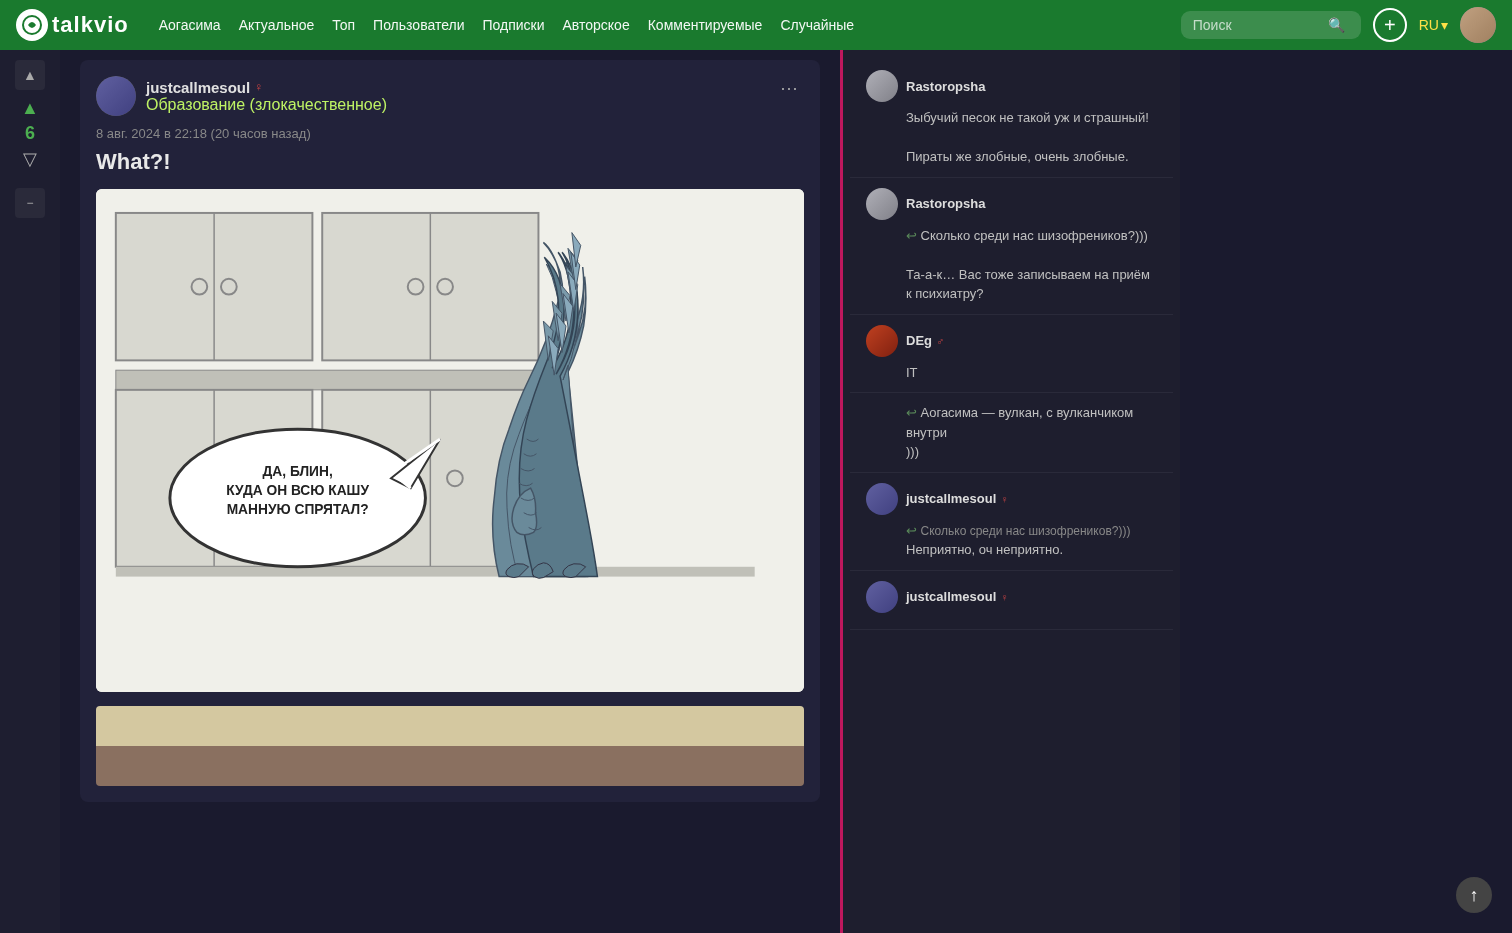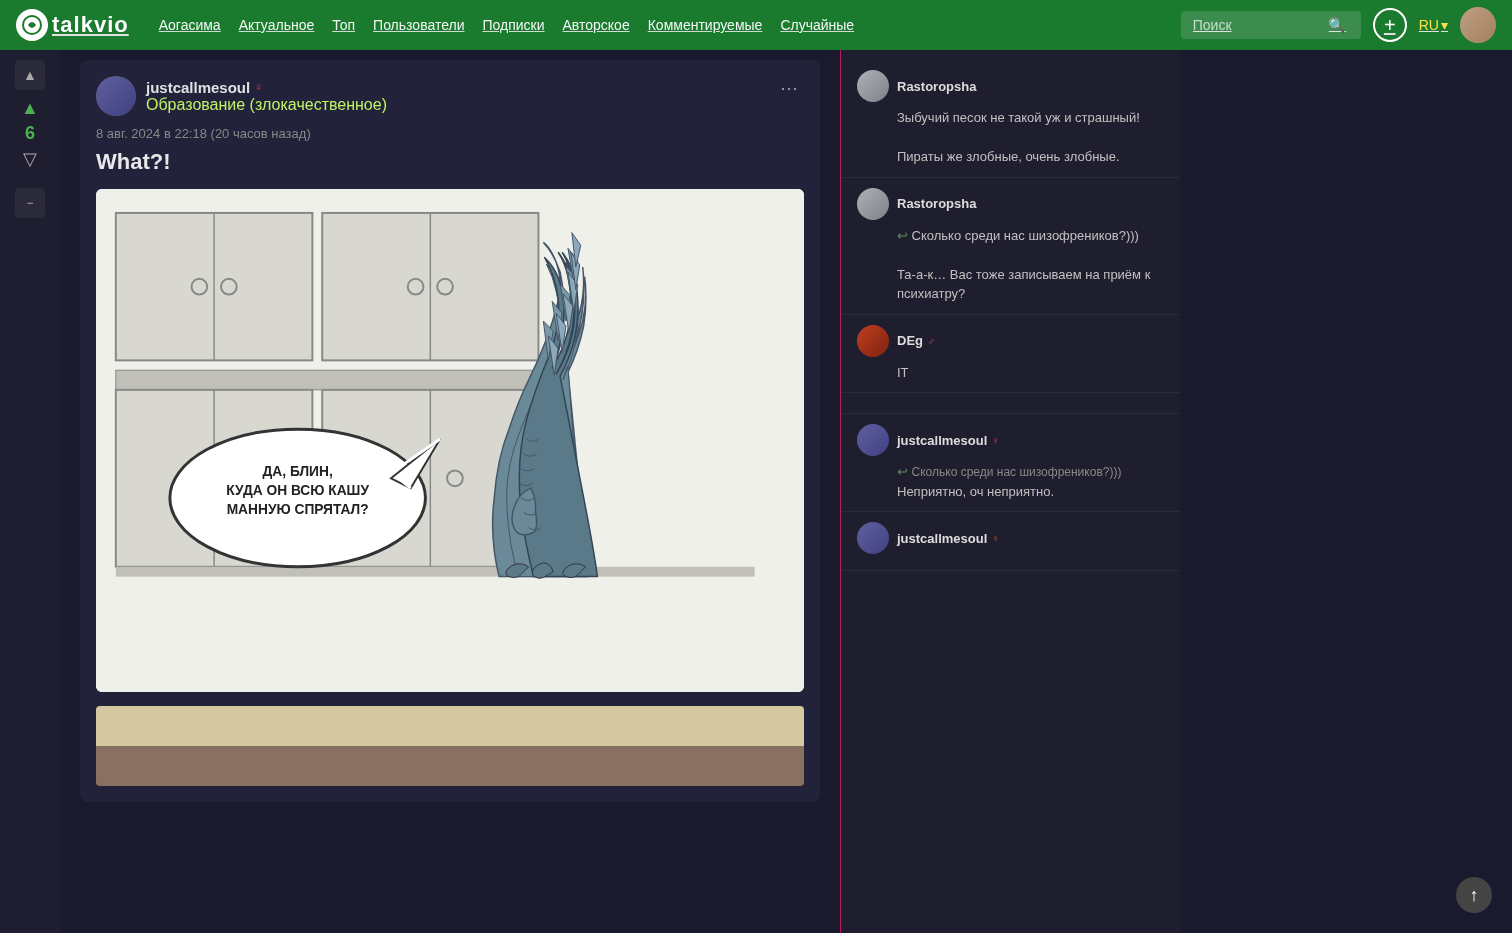--- a/index.html
+++ b/index.html
@@ -11,21 +11,20 @@
       display: flex;
       align-items: center;
       padding: 0 16px;
       height: 50px;
       gap: 20px;
       position: fixed;
       top: 0;
       left: 0;
       right: 0;
       z-index: 100;
-      text-decoration: underline;
     }
     .logo {
       font-size: 22px;
       font-weight: bold;
       color: #fff;
       letter-spacing: 1px;
       margin-right: 10px;
       display: flex;
       align-items: center;
       gap: 4px;
@@ -51,21 +50,21 @@
     }
     .header-right {
       display: flex;
       align-items: center;
       gap: 12px;
       margin-left: auto;
     }
     .search-box {
       background: rgba(255,255,255,0.15);
       border: none;
-      border-radius: 4px;
+      border-radius: 9px;
       padding: 6px 12px;
       color: #fff;
       font-size: 14px;
       width: 180px;
       display: flex;
       align-items: center;
       gap: 6px;
     }
     .search-input {
       background: transparent;
@@ -275,23 +274,23 @@
       width: 100%;
       height: 80px;
       background: linear-gradient(180deg, #d4c8a0 50%, #8a7060 50%);
     }
 
     
     .sidebar-right {
       width: 340px;
       background: #1e1e2e;
       flex-shrink: 0;
-      padding: 10px 0;
+      padding: 10px 7px;
       overflow-y: auto;
-      border-left: 1px solid #be185d;
+      border-left: 3px solid #be185d;
     }
     .comment-item {
       padding: 10px 16px;
       border-bottom: 1px solid #2a2a3a;
     }
     .comment-header {
       display: flex;
       align-items: center;
       gap: 8px;
       margin-bottom: 6px;
@@ -544,20 +543,25 @@
         <div class="comment-avatar av-deg"></div>
         <span class="comment-author">
           <span>DEg</span>
           <span class="comment-badge-small">♂</span>
         </span>
       </div>
       <div class="comment-text">IT</div>
     </div>
 
     <div class="comment-item">
+      <div class="comment-text">
+        <span style="color:#5a8a5a;">↩</span>
+        <span>Аогасима — вулкан, с вулканчиком внутри</span><br>
+        <span>)))</span>
+      </div>
     </div>
 
     <div class="comment-item">
       <div class="comment-header">
         <div class="comment-avatar av-justcallme"></div>
         <span class="comment-author">
           <span>justcallmesoul</span>
           <span class="comment-badge-small">♀</span>
         </span>
       </div>

